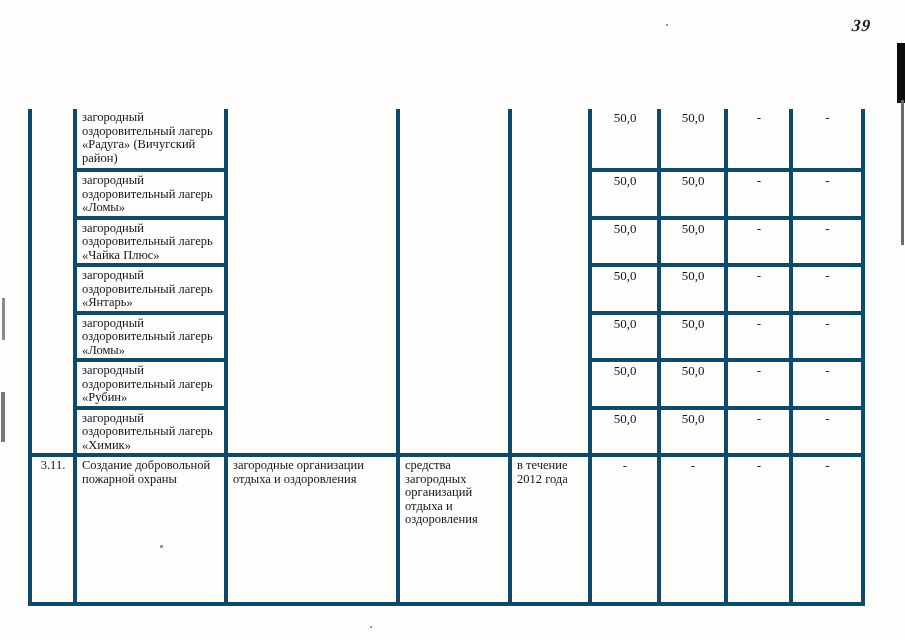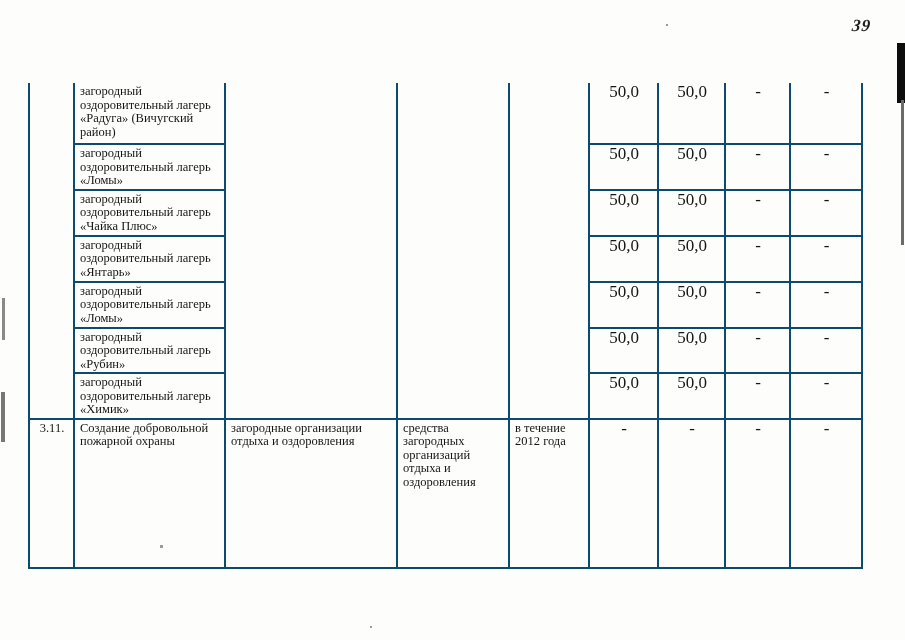--- a/index.html
+++ b/index.html
@@ -25,44 +25,44 @@
     font-style: italic;
     font-weight: bold;
     font-size: 17px;
     letter-spacing: 1px;
     color: #1c1c1c;
     transform: skewX(-6deg);
   }
   table.doc-table {
     position: absolute;
     left: 28px;
-    top: 83px;
+    top: 109px;
     width: 833px;
     border-collapse: collapse;
     table-layout: fixed;
     font-size: 12.5px;
     line-height: 13.5px;
   }
   table.doc-table td {
-    border: 2px solid #0c4a6e;
+    border: 4px solid #0c4a6e;
     vertical-align: top;
     padding: 2px 4px 1px 5px;
     overflow: hidden;
   }
   table.doc-table tr.row-first td {
     border-top: none;
   }
   td.num-cell {
     text-align: center;
     padding-left: 2px;
     padding-right: 2px;
   }
   td.val-cell {
     text-align: center;
-    font-size: 17px;
+    font-size: 13px;
   }
   tr.r1 { height: 61px; }
   tr.r2 { height: 43px; }
   tr.r3 { height: 46px; padding-left: 28px; }
   tr.r4 { height: 46px; margin-top: 36px; }
   tr.r5 { height: 46px; }
   tr.r6 { height: 44px; }
   tr.r7 { height: 44px; }
   tr.r8 { height: 149px; }
   

